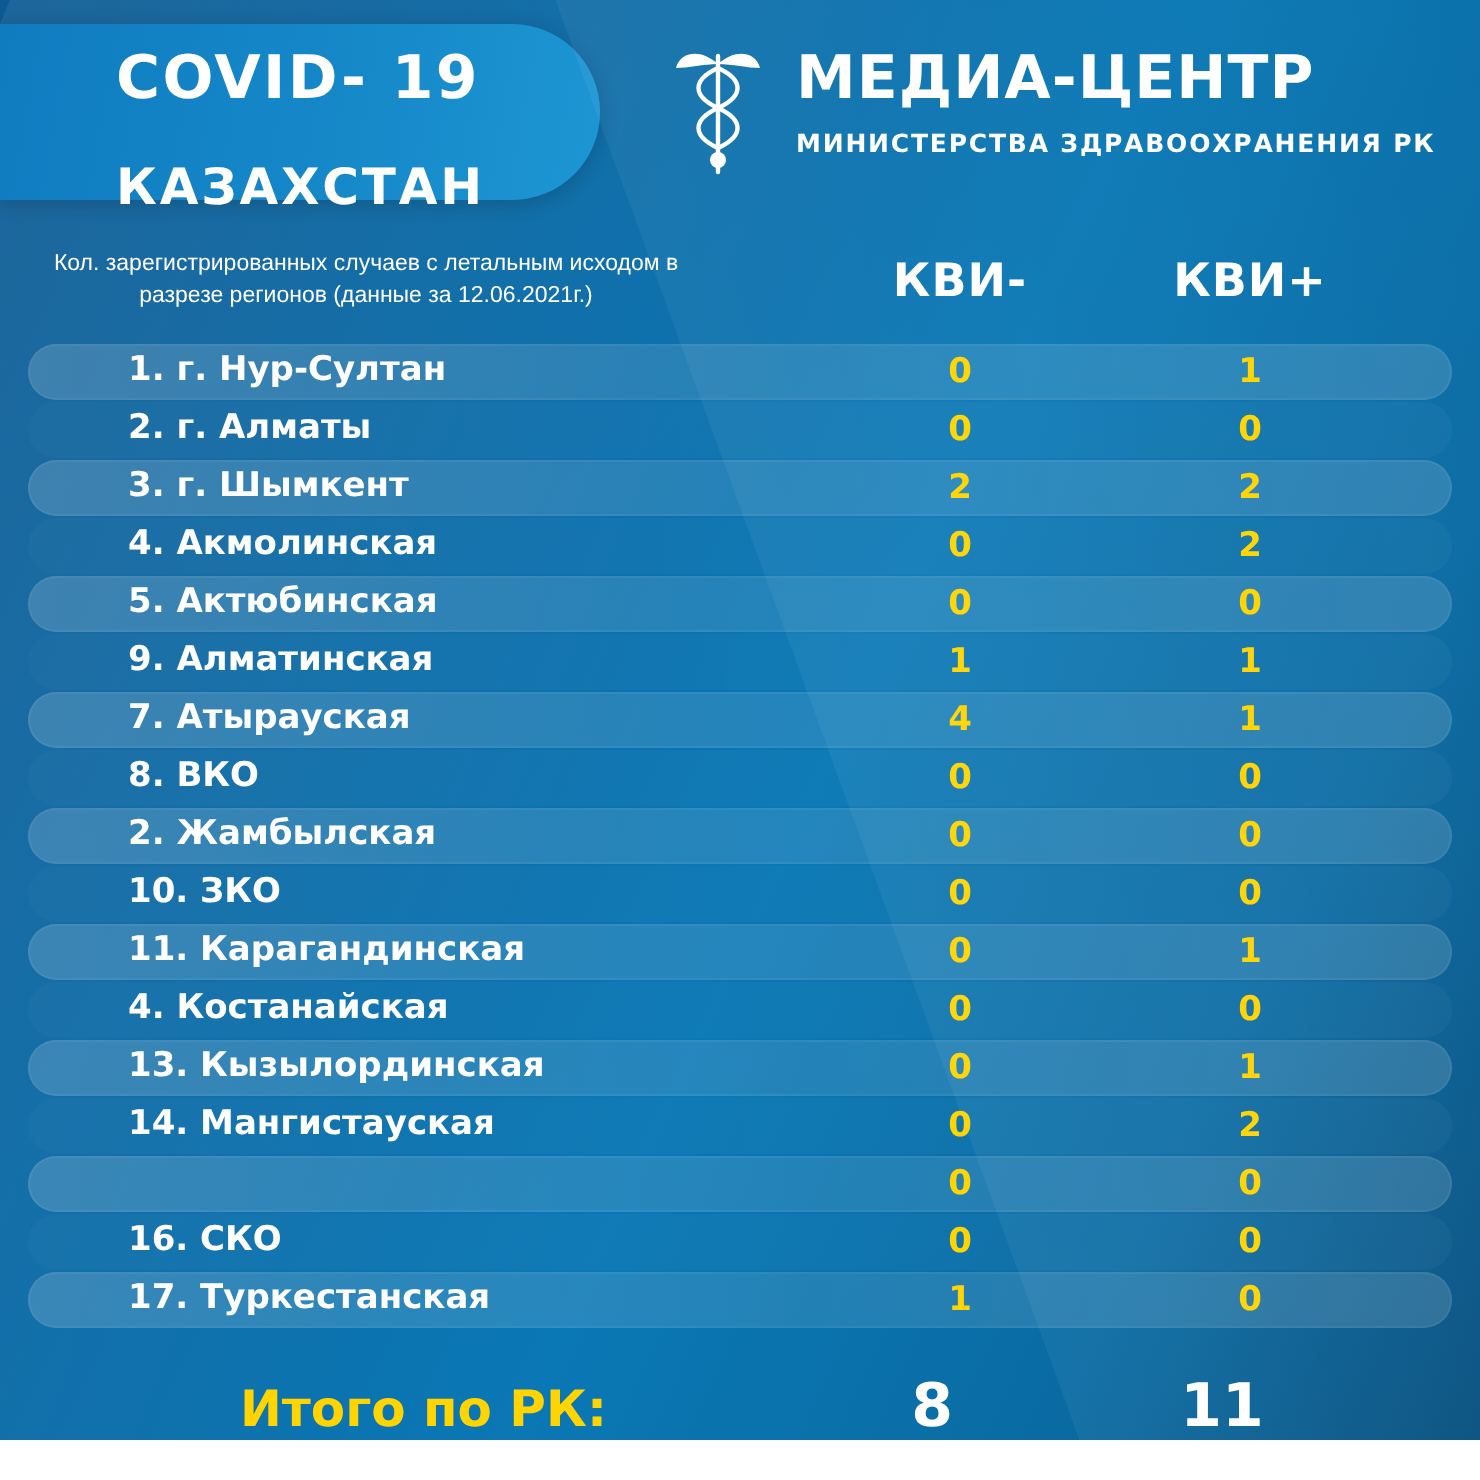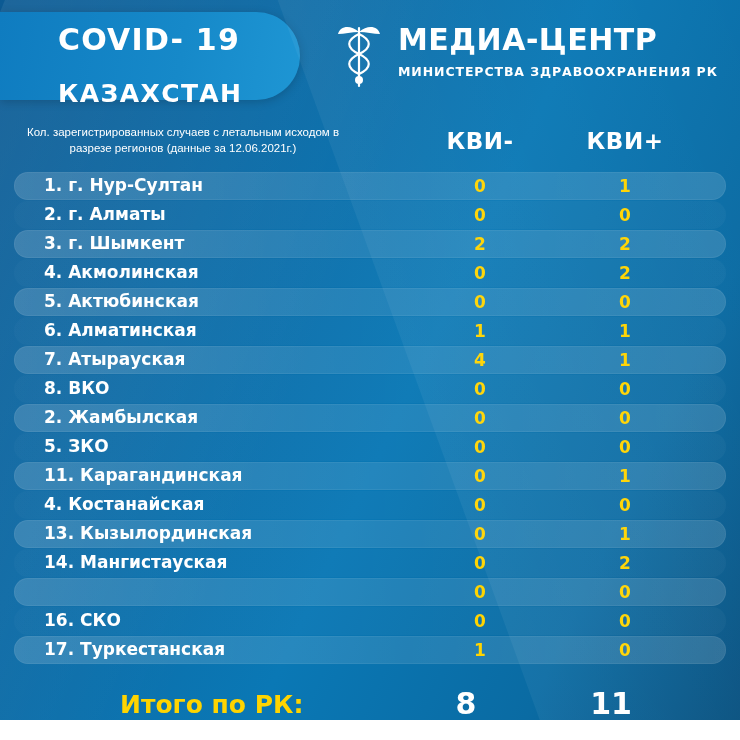--- a/index.html
+++ b/index.html
@@ -156,21 +156,21 @@
     margin-bottom: 1px;
     border-radius: 14px;
     background: linear-gradient(90deg, rgba(255,255,255,0.02) 0%, rgba(255,255,255,0.03) 100%);
   }
   .row.alt {
     background: linear-gradient(90deg, rgba(255,255,255,0.16) 0%, rgba(255,255,255,0.10) 55%, rgba(255,255,255,0.14) 100%);
     box-shadow: inset 0 0 0 1px rgba(255,255,255,0.06);
   }
   .row .name {
     position: absolute;
-    left: 30px;
+    left: 50px;
     top: 3px;
     color: #ffffff;
     font-size: 17px;
     font-weight: bold;
     font-family: "DejaVu Sans", sans-serif;
     white-space: nowrap;
   }
   .row .v {
     position: absolute;
     top: 4px;
@@ -273,21 +273,21 @@
       <div class="v pos">2</div>
     </div>
 
     <div class="row alt">
       <div class="name">5. Актюбинская</div>
       <div class="v neg">0</div>
       <div class="v pos">0</div>
     </div>
 
     <div class="row">
-      <div class="name">6. Алматинская</div>
+      <div class="name">9. Алматинская</div>
       <div class="v neg">1</div>
       <div class="v pos">1</div>
     </div>
 
     <div class="row alt">
       <div class="name">7. Атырауская</div>
       <div class="v neg">4</div>
       <div class="v pos">1</div>
     </div>
 
@@ -297,21 +297,21 @@
       <div class="v pos">0</div>
     </div>
 
     <div class="row alt">
       <div class="name">2. Жамбылская</div>
       <div class="v neg">0</div>
       <div class="v pos">0</div>
     </div>
 
     <div class="row">
-      <div class="name">5. ЗКО</div>
+      <div class="name">10. ЗКО</div>
       <div class="v neg">0</div>
       <div class="v pos">0</div>
     </div>
 
     <div class="row alt">
       <div class="name">11. Карагандинская</div>
       <div class="v neg">0</div>
       <div class="v pos">1</div>
     </div>
 

